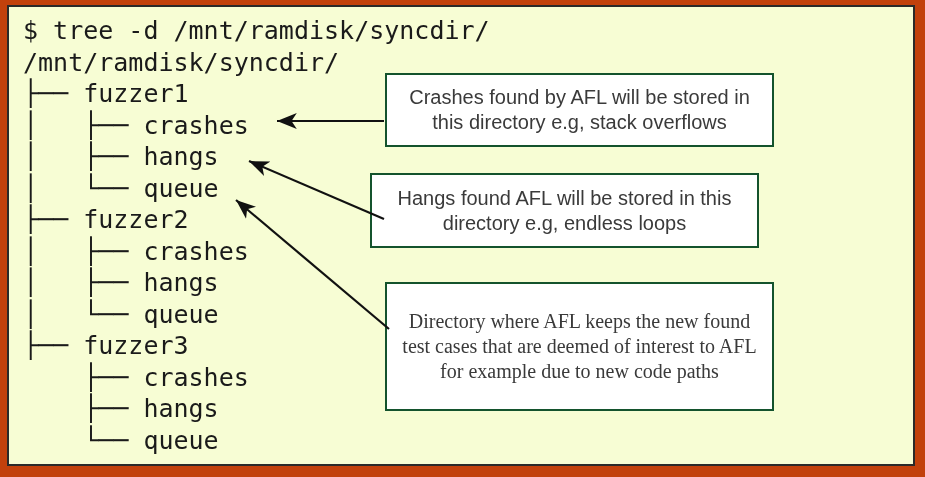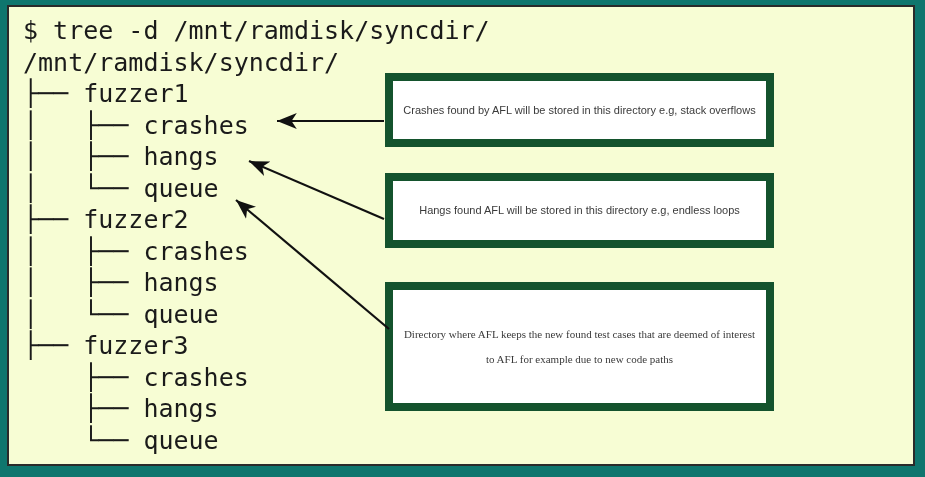--- a/index.html
+++ b/index.html
@@ -7,21 +7,21 @@
     padding: 0;
     background: #ffffff;
   }
   body {
     font-family: "DejaVu Sans", sans-serif;
   }
   #canvas {
     position: relative;
     width: 925px;
     height: 477px;
-    background: #0f766e;
+    background: #c2410c;
     overflow: hidden;
   }
   
   #outer-frame {
     position: absolute;
     left: 7px;
     top: 5px;
     width: 908px;
     height: 461px;
     background: #f7fdd4;
@@ -38,34 +38,34 @@
     font-size: 25px;
     line-height: 31.5px;
     color: #1a1a1a;
     white-space: pre;
     letter-spacing: 0px;
   }
   
   .note-box {
     position: absolute;
     background: #ffffff;
-    border: 8px solid #14532d;
+    border: 2px solid #14532d;
     box-sizing: border-box;
     display: flex;
     align-items: center;
     justify-content: center;
     text-align: center;
     color: #3a3a3a;
     font-family: "Liberation Sans", sans-serif;
-    font-size: 11px;
+    font-size: 20px;
     line-height: 25px;
     padding: 2px 8px;
   }
   #note-crashes { left: 385px; top: 73px;  width: 389px; height: 74px; }
-  #note-hangs   { left: 385px; top: 173px; width: 389px; height: 75px; justify-content: center; }
+  #note-hangs   { left: 370px; top: 173px; width: 389px; height: 75px; justify-content: center; }
   #note-queue   { left: 385px; top: 282px; width: 389px; height: 129px; font-family: Liberation Serif, serif; }
 
   #arrow-layer {
     position: absolute;
     left: 0;
     top: 0;
     width: 925px;
     height: 477px;
     pointer-events: none;
   }

